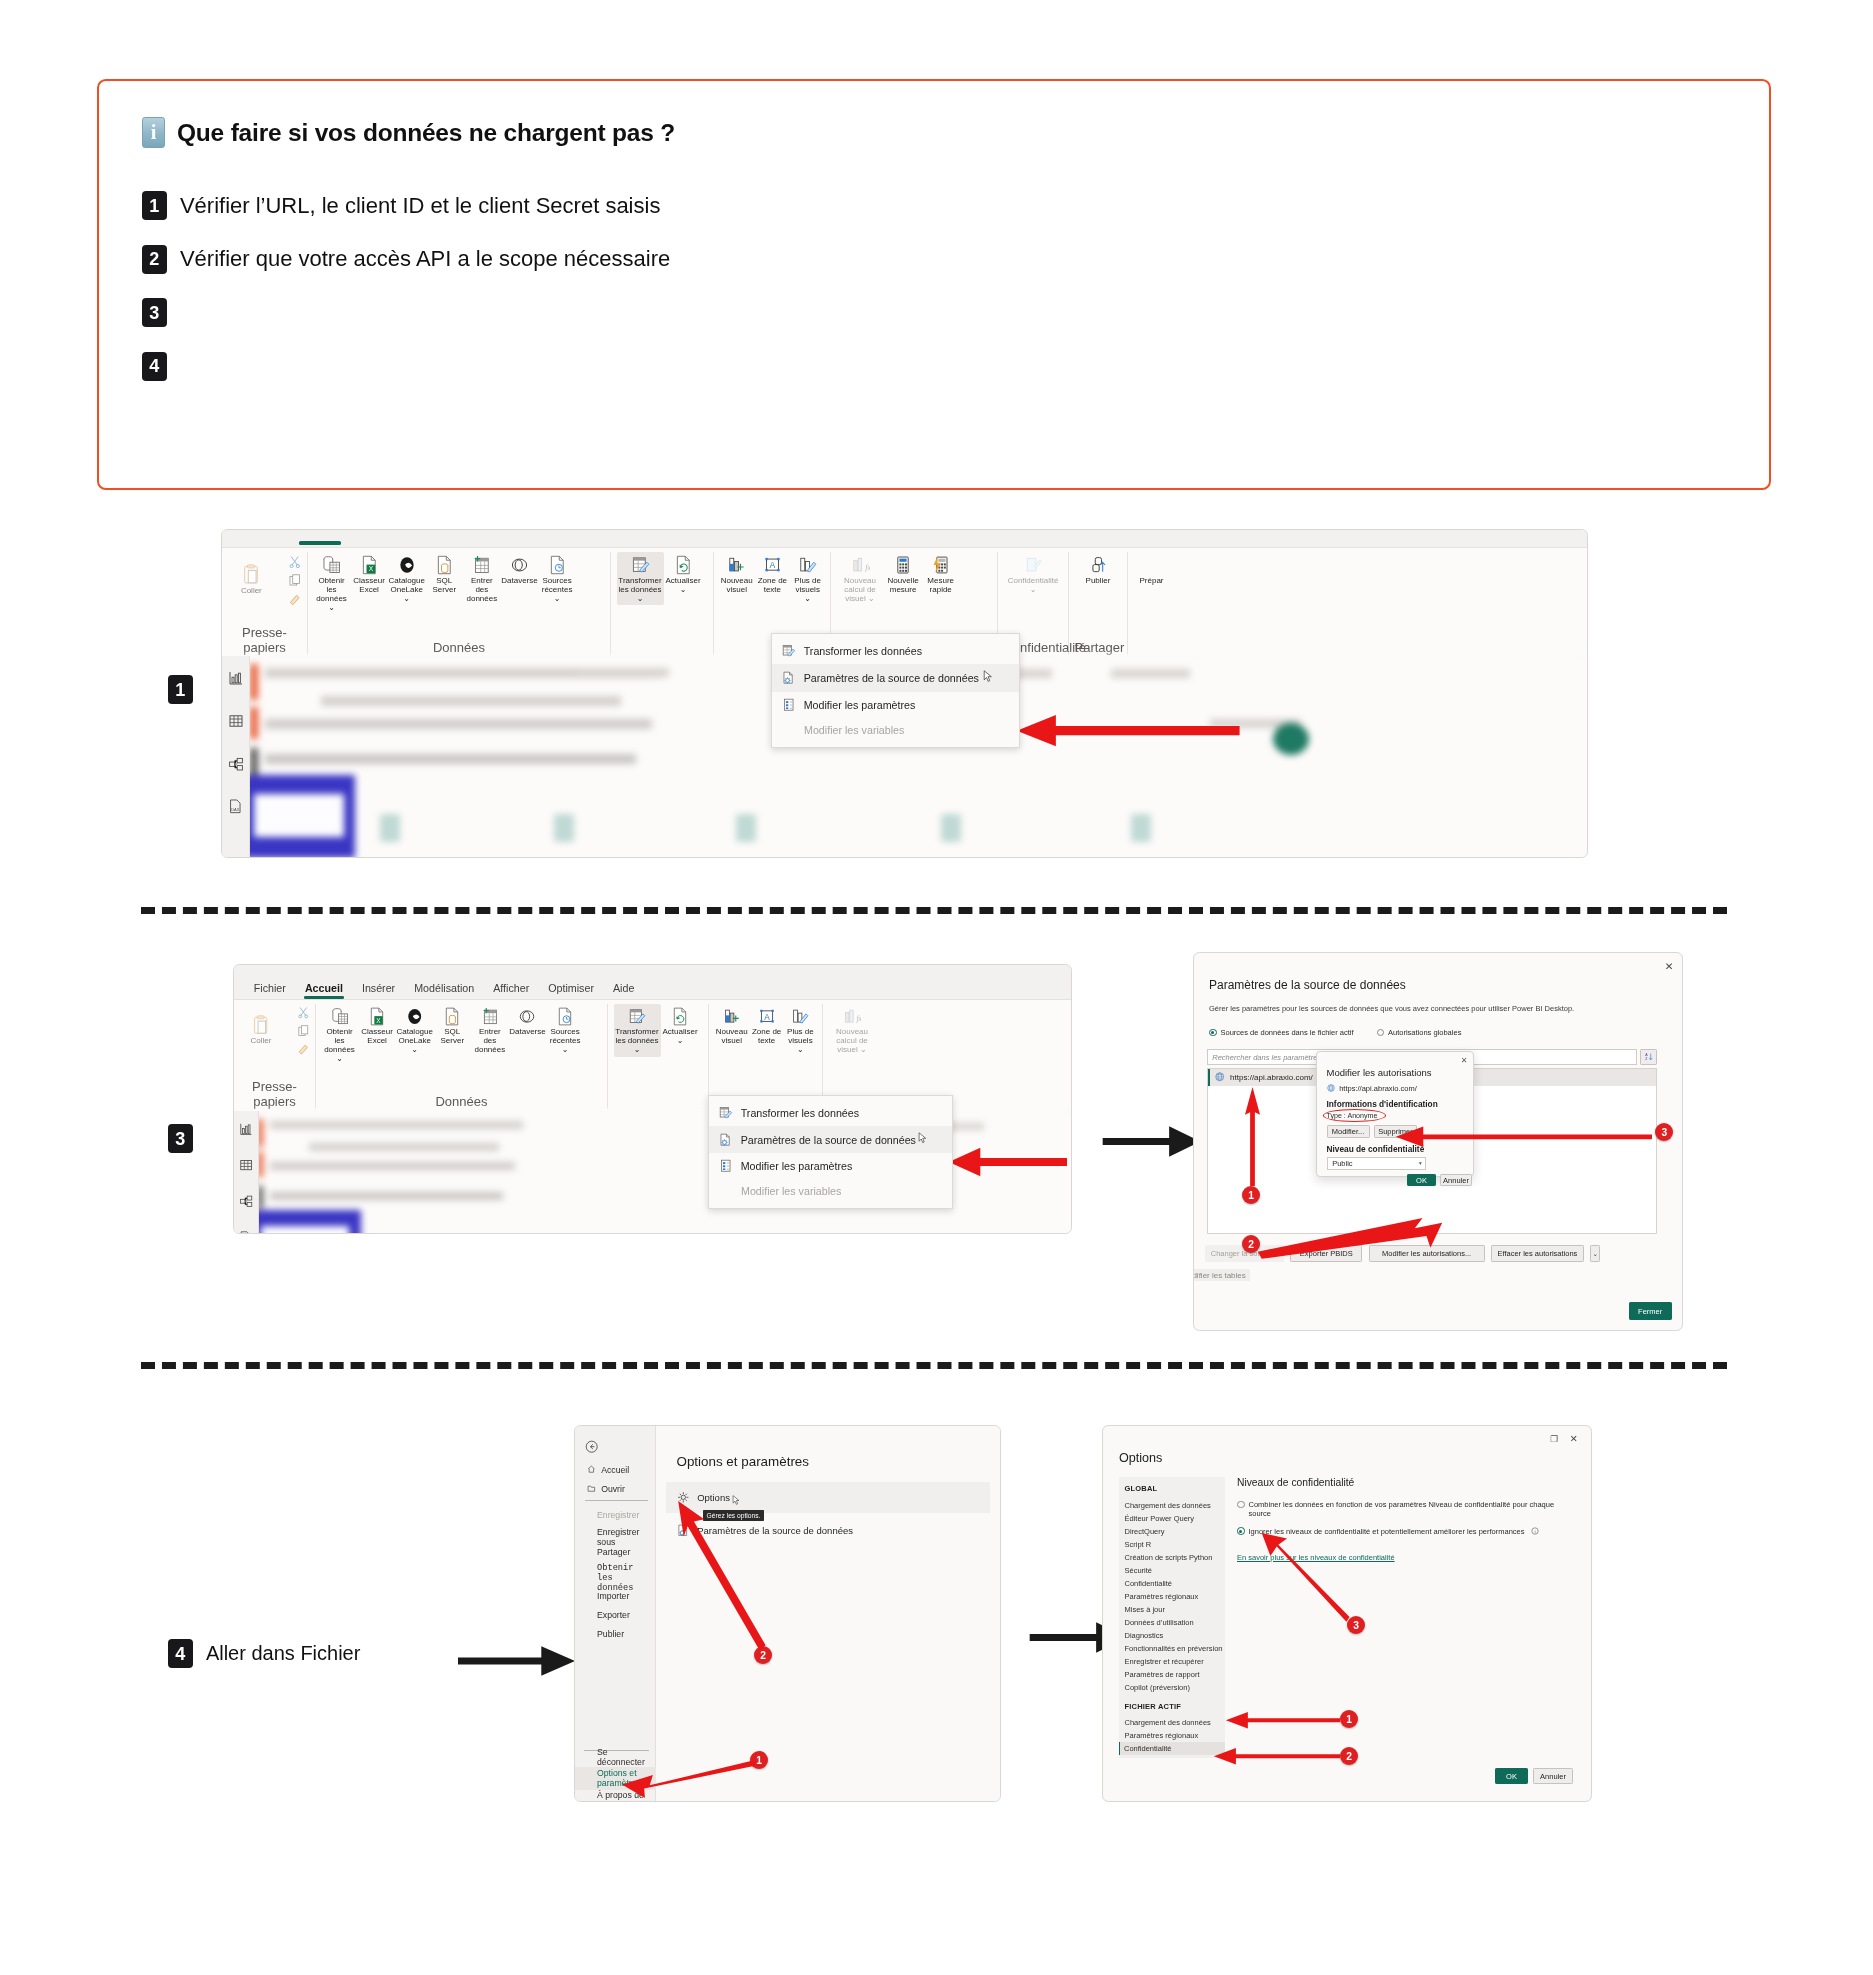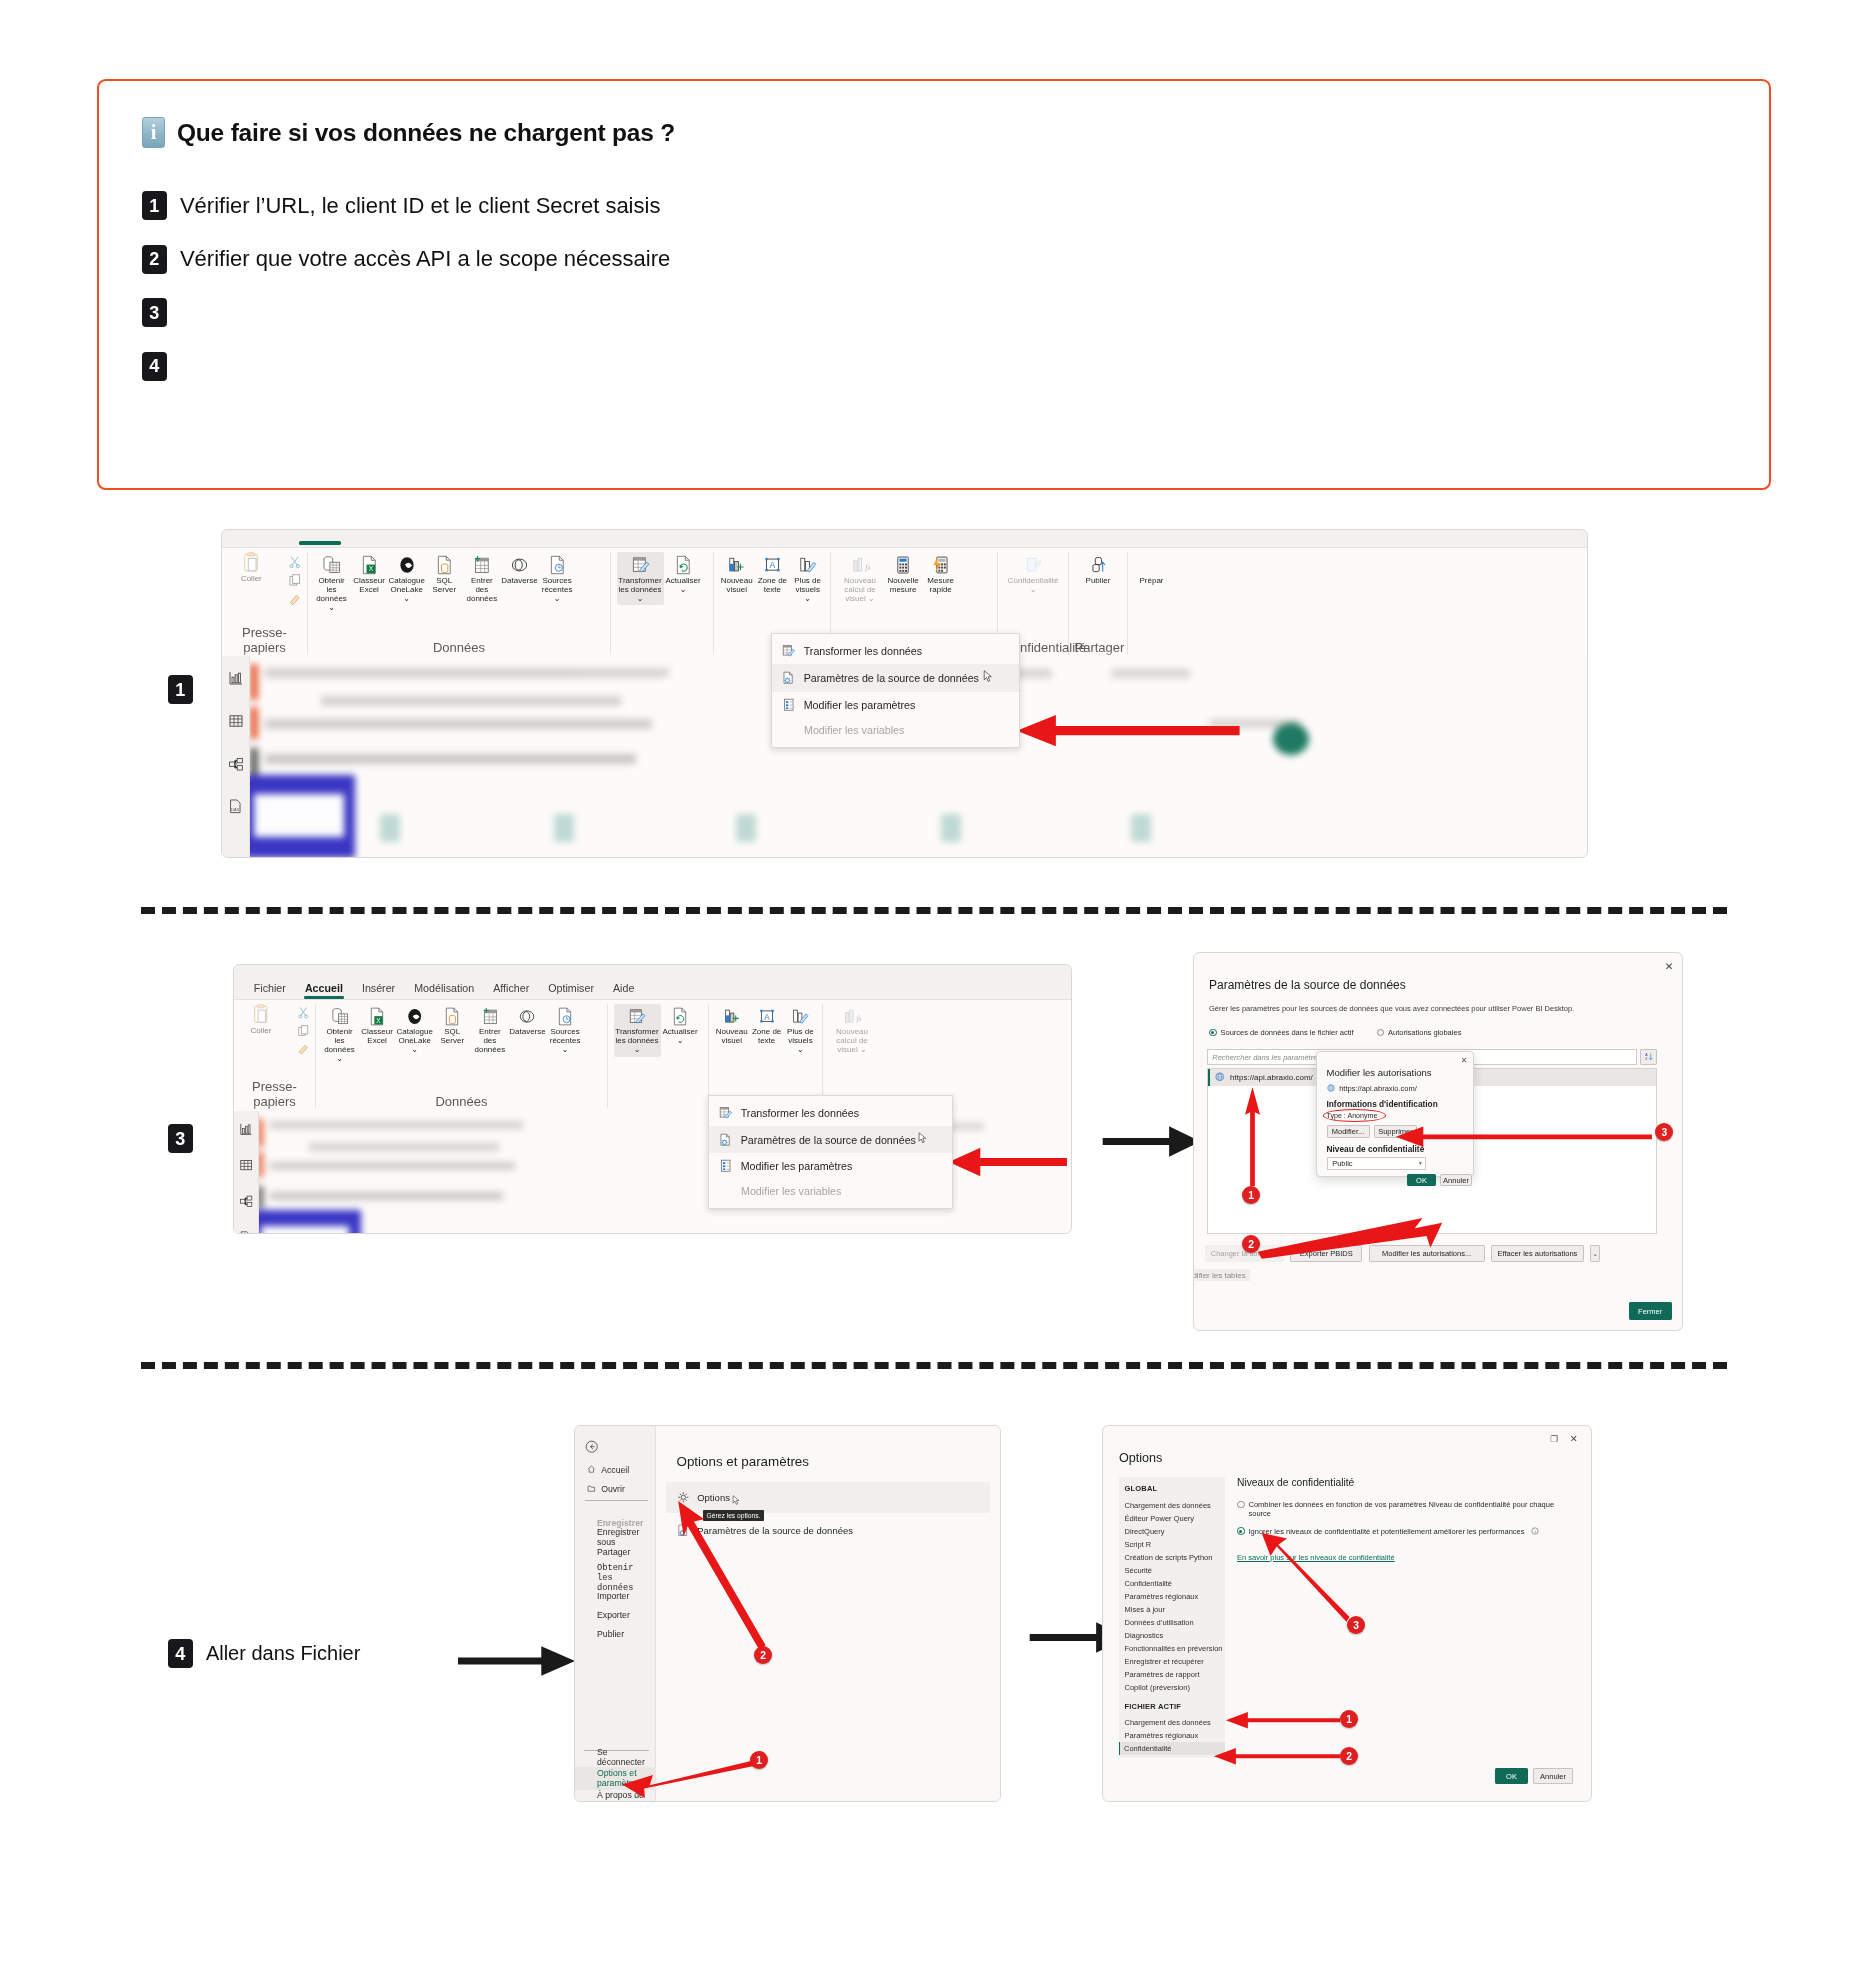--- a/index.html
+++ b/index.html
@@ -73,21 +73,21 @@
   .rgroup-label { text-align: center; font-size: 13px; color: #5a5754; padding-top: 2.4px; }
   .ritem {
     display: flex; flex-direction: column; align-items: center; width: 36px;
     padding: 1.6px 1.2px; border-radius: 2px;
   }
   .ritem.wide { width: 47px; }
   .ritem.hl { background: #e9e6e3; }
   .ritem.disabled { opacity: .42; }
   .ricon { height: 21.3px; display: flex; align-items: center; justify-content: center; }
   .rlabel { font-size: 8px; line-height: 1.12; text-align: center; color: #262626; margin-top: 1.6px; }
-  .paste-group { display: flex; align-items: flex-start; gap: 20px; }
+  .paste-group { display: flex; align-items: center; gap: 20px; }
   .paste-big { display: flex; flex-direction: column; align-items: center; width: 34px; opacity:.55; }
   .paste-small { display: flex; flex-direction: column; gap: 4.7px; padding-top: 2.4px; }
 
   
   .dropdown {
     position: absolute; background: #fbfaf9;
     border: 0.4px solid #dcd9d6; box-shadow: 0 2.4px 7.1px rgba(0,0,0,.16);
     padding: 4px 0; z-index: 40;
   }
   .dd-item { display: flex; align-items: center; gap: 8px; padding: 6.3px 10.3px; font-size: 10.7px; color: #201f1e; }
@@ -981,21 +981,21 @@
             </svg></span>
         <span style="font-size:8.7px;color:#2b2b2b;">Accueil</span>
       </div>
       <div style="position:absolute; left:12px; top:58px; display:flex; align-items:center; gap:5.5px;">
         <span><svg width="8.7" height="8.7" viewBox="0 0 24 24">
               <path d="M3 6h7l2 3h9v11H3z" fill="none" stroke="#3a3a3a" stroke-width="1.7"></path>
             </svg></span>
         <span style="font-size:8.7px;color:#2b2b2b;">Ouvrir</span>
       </div>
       <div style="position:absolute; left:9.5px; top:74px; width:63px; height:0.4px; background:#b9b6b3;"></div>
-      <div style="position:absolute; left:22px; top:92px; font-size:8.7px; color:#a9a6a3;font-weight:bold;">Enregistrer</div>
+      <div style="position:absolute; left:22px; top:84px; font-size:8.7px; color:#a9a6a3;">Enregistrer</div>
       <div style="position:absolute; left:22px; top:101px; font-size:8.7px; color:#2b2b2b;">Enregistrer sous</div>
       <div style="position:absolute; left:22px; top:121px; font-size:8.7px; color:#2b2b2b;">Partager</div>
       <div style="position:absolute; left:22px; top:137px; font-size:8.7px; color:#2b2b2b; width:43px; line-height:1.16;font-family:Liberation Mono, monospace;">Obtenir les données</div>
       <div style="position:absolute; left:22px; top:165px; font-size:8.7px; color:#2b2b2b;">Importer</div>
       <div style="position:absolute; left:22px; top:184px; font-size:8.7px; color:#2b2b2b;">Exporter</div>
       <div style="position:absolute; left:22px; top:203px; font-size:8.7px; color:#2b2b2b;">Publier</div>
 
       <div style="position:absolute; left:8.7px; bottom:51px; width:65px; height:0.4px; background:#b9b6b3;"></div>
       <div style="position:absolute; left:22px; bottom:34px; font-size:8.7px; color:#2b2b2b;">Se déconnecter</div>
       <div style="position:absolute; left:0; bottom:11px; width:81px; background:#e9e6e3; padding:1.6px 0 1.6px 22px; font-size:8.7px; color:#0f6b58; line-height:1.16;">Options et paramètres</div>

